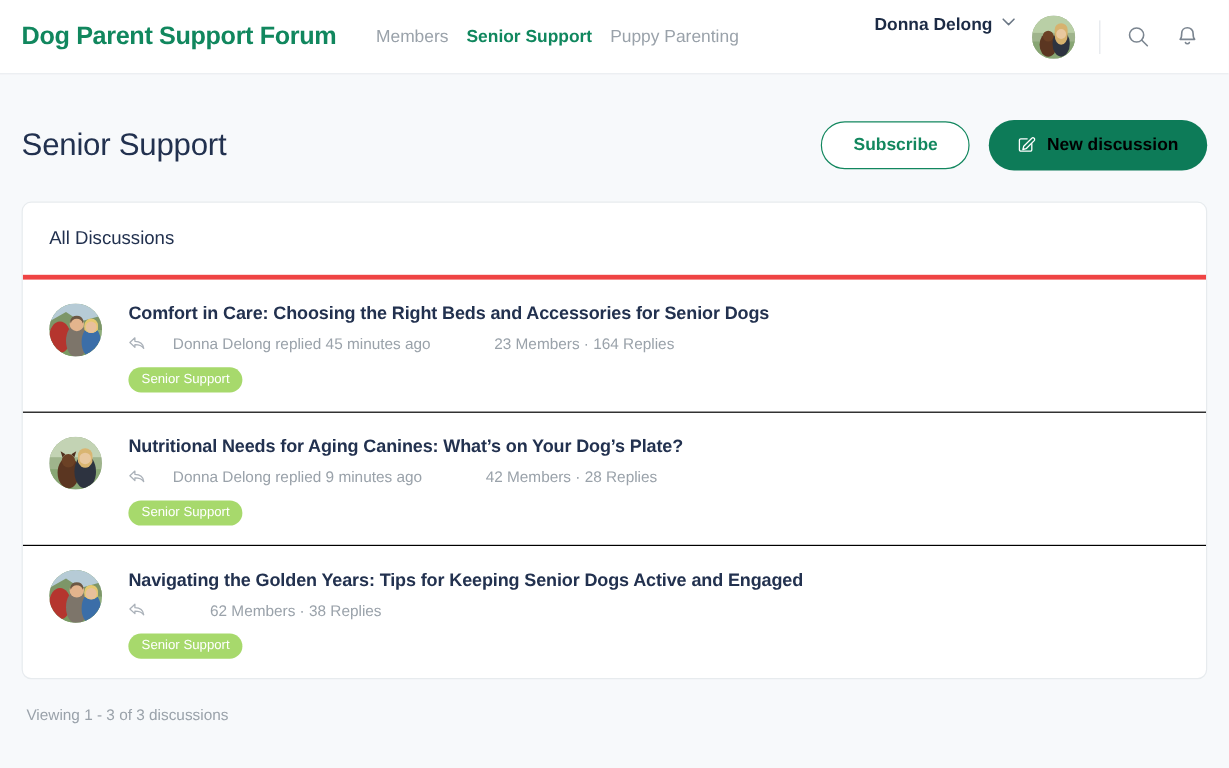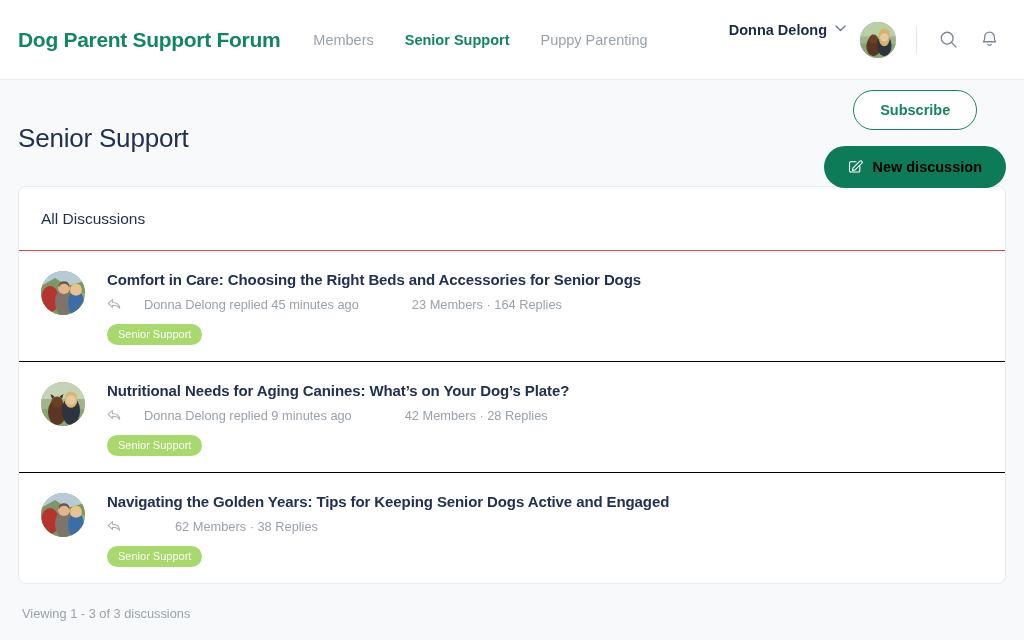--- a/index.html
+++ b/index.html
@@ -6,34 +6,34 @@
   html, body {
     width: 1024px; height: 640px;
     background: #f7f9fb;
     font-family: "Liberation Sans", sans-serif;
     -webkit-font-smoothing: antialiased;
     overflow: hidden;
   }
 
   
   .topbar {
-    height: 80px; width: 100%;
+    height: 62px; width: 100%;
     background: #ffffff;
     border-bottom: 1px solid #e8ecef;
     display: flex; align-items: center;
     padding: 0 20px 0 18px;
   }
   .brand {
     font-size: 21px; font-weight: bold;
     color: #11875e; letter-spacing: -0.3px;
     white-space: nowrap;
   }
   .nav {
     display: flex; align-items: flex-end;
-    gap: 31px; margin-left: 33px;
+    gap: 15px; margin-left: 33px;
   }
   .nav-link {
     font-size: 14.5px; color: #9aa2aa;
     white-space: nowrap; cursor: pointer;
   }
   .nav-link.active { color: #10875e; font-weight: bold; }
 
   .topbar-right {
     margin-left: auto; display: flex;
     align-items: center; gap: 0;
@@ -66,21 +66,21 @@
 
   
   .page-head {
     display: flex; align-items: center;
     padding: 25px 18px 0 18px;
     height: 92px;
   }
   .page-title {
     font-size: 26px; color: #22314f; letter-spacing: -0.2px;
   }
-  .head-actions { margin-left: auto; display: flex; align-items: center; gap: 16px; flex-direction: column; }
+  .head-actions { margin-left: auto; display: flex; align-items: center; gap: 16px; }
   .btn {
     border-radius: 999px; font-size: 14.5px; font-weight: bold;
     display: inline-flex; align-items: center; justify-content: center;
     cursor: pointer; white-space: nowrap;
   }
   .btn-outline {
     height: 40px; padding: 0 26px;
     border: 1.4px solid #12875e; color: #12875e; background: #ffffff;
   }
   .btn-primary {
@@ -92,21 +92,21 @@
   .card {
     margin: 14px 18px 0 18px;
     background: #ffffff;
     border: 1px solid #e7ebee;
     border-radius: 8px;
     overflow: hidden;
   }
   .card-head {
     height: 64px; display: flex; align-items: center;
     padding: 0 22px;
-    border-bottom: 1px solid #ef4444;
+    border-bottom: 4px solid #ef4444;
   }
   .card-head-title { font-size: 15.5px; color: #22314f; }
 
   .row {
     display: flex; padding: 20px 22px 16px 22px;
     border-bottom: 1px solid #000000;
   }
   .row:last-child { border-bottom: none; }
   .row-body { margin-left: 22px; flex: 1; min-width: 0; }
   .row-title {

